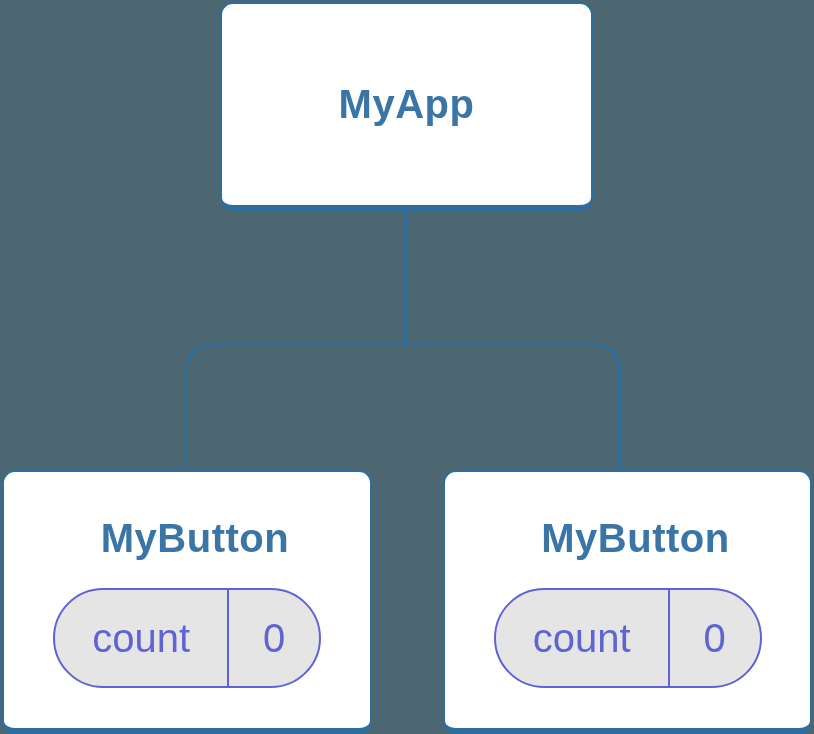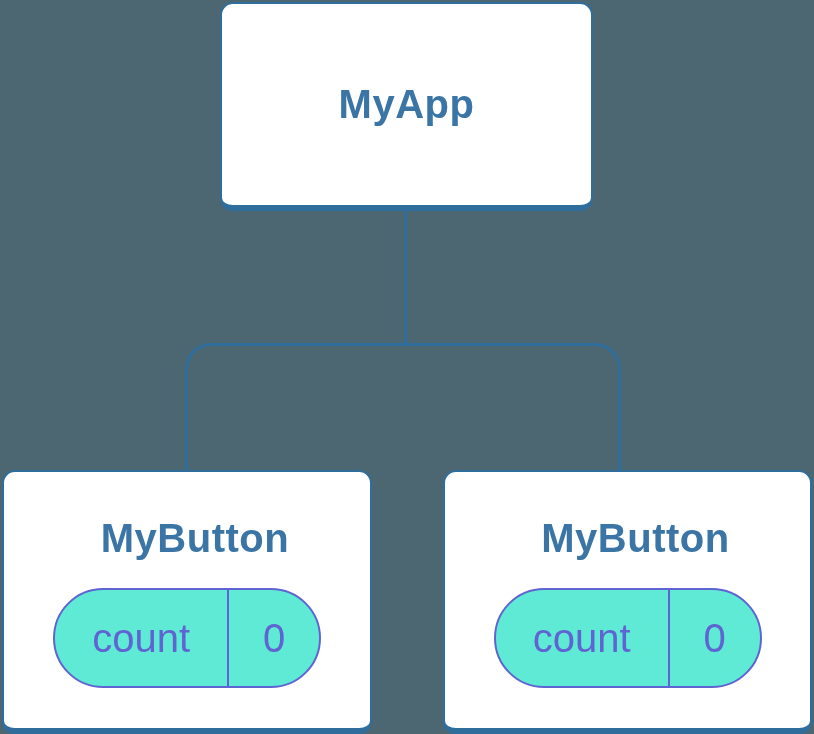--- a/index.html
+++ b/index.html
@@ -64,21 +64,21 @@
     position: absolute;
     top: 116px; left: 50%;
     transform: translateX(-50%);
     width: 268px; height: 100px;
     border: 2px solid #6064d2;
     border-radius: 50px;
     box-sizing: border-box;
     display: flex;
     color: #6064d2;
     font-size: 40px;
-    background: #5eead4;
+    background: #e5e5e5;
   }
   .pill-key {
     width: 66%;
     display: flex; align-items: center; justify-content: center;
     border-right: 2px solid #6064d2;
     box-sizing: border-box;
   }
   .pill-value {
     width: 34%;
     display: flex; align-items: center; justify-content: center;

